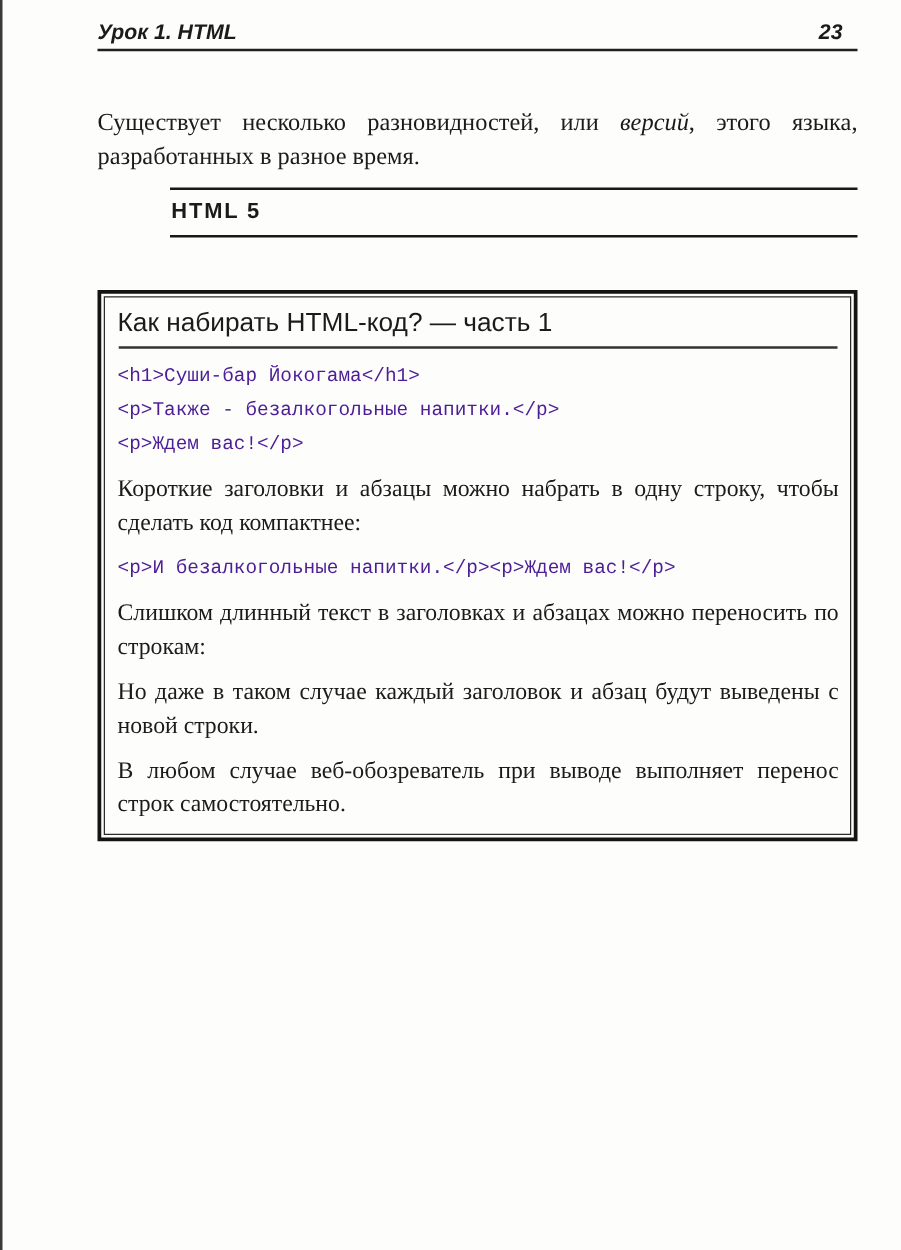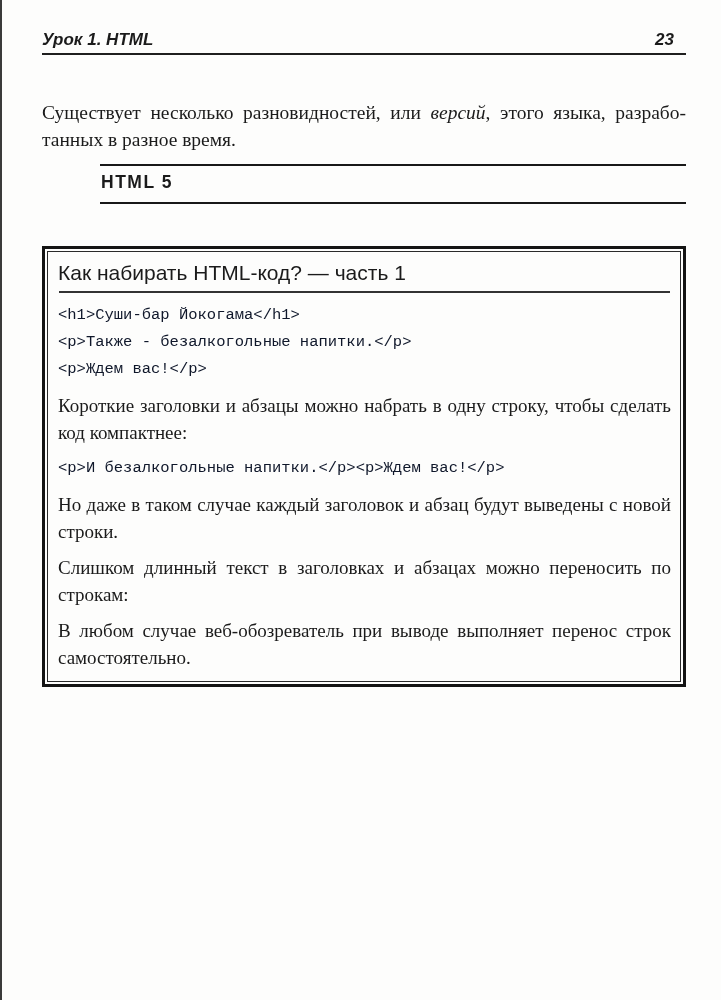--- a/index.html
+++ b/index.html
@@ -8,21 +8,21 @@
     background: #e9e9e9;
   }
   .page {
     position: relative;
     width: 721px;
     height: 1000px;
     margin: 0 auto;
     background: #fdfdfc;
     color: #1b1b1b;
     box-sizing: border-box;
-    padding: 16px 35px 0 42px;
+    padding: 16px 35px 0 78px;
     overflow: hidden;
     font-family: "Liberation Serif", serif;
   }
   .scan-edge {
     position: absolute;
     left: 0; top: 0; bottom: 0;
     width: 2px;
     background: #3a3a3a;
   }
   
@@ -33,21 +33,21 @@
     border-bottom: 2.5px solid #1f1f1f;
     padding-bottom: 3px;
   }
   .running-title, .page-number {
     font-family: "Liberation Sans", sans-serif;
     font-style: italic;
     font-weight: 700;
     font-size: 17px;
     line-height: 20px;
   }
-  .page-number { margin-right: 12px; margin-top: 14px; }
+  .page-number { margin-right: 12px; }
   
   .body-para {
     font-size: 19.5px;
     line-height: 27px;
     text-align: justify;
     margin: 12px 0 0 0;
     hyphens: manual;
   }
   .body-para em { font-style: italic; }
   .para-gap { margin-top: 44px; }
@@ -101,21 +101,21 @@
     margin: 9px 0 0 0;
     hyphens: manual;
   }
   .box-para em { font-style: italic; }
   .code-block {
     font-family: "Liberation Mono", monospace;
     font-size: 15.5px;
     line-height: 27px;
     white-space: pre;
     margin: 9px 0 0 0;
-    color: #0f172a;
+    color: #4c1d95;
   }
 </style>
 </head>
 <body>
 
 <div class="page">
   <div class="scan-edge"></div>
 
   <header class="page-header">
     <span class="running-title">Урок 1. HTML</span>
@@ -133,19 +133,19 @@
   <section class="howto-box">
     <div class="howto-inner">
       <h2 class="box-title">Как набирать HTML-код? — часть 1</h2>
       <hr class="title-rule">
       <div id="box-content">
           <pre class="code-block">&lt;h1&gt;Суши-бар Йокогама&lt;/h1&gt;
 &lt;p&gt;Также - безалкогольные напитки.&lt;/p&gt;
 &lt;p&gt;Ждем вас!&lt;/p&gt;</pre>
           <p class="box-para">Короткие заголовки и абзацы можно набрать в одну строку, чтобы сделать код компактнее:</p>
           <pre class="code-block">&lt;p&gt;И безалкогольные напитки.&lt;/p&gt;&lt;p&gt;Ждем вас!&lt;/p&gt;</pre>
+          <p class="box-para">Слишком длинный текст в заголовках и абзацах можно переносить по строкам:</p>
           <p class="box-para">Но даже в таком случае каждый заголовок и абзац будут выведены с но­вой строки.</p>
-          <p class="box-para">Слишком длинный текст в заголовках и абзацах можно переносить по строкам:</p>
           <p class="box-para">В любом случае веб-обозреватель при выводе выполняет перенос строк самостоятельно.</p>
         </div>
     </div>
   </section>
 </div>
 
 </body></html>

